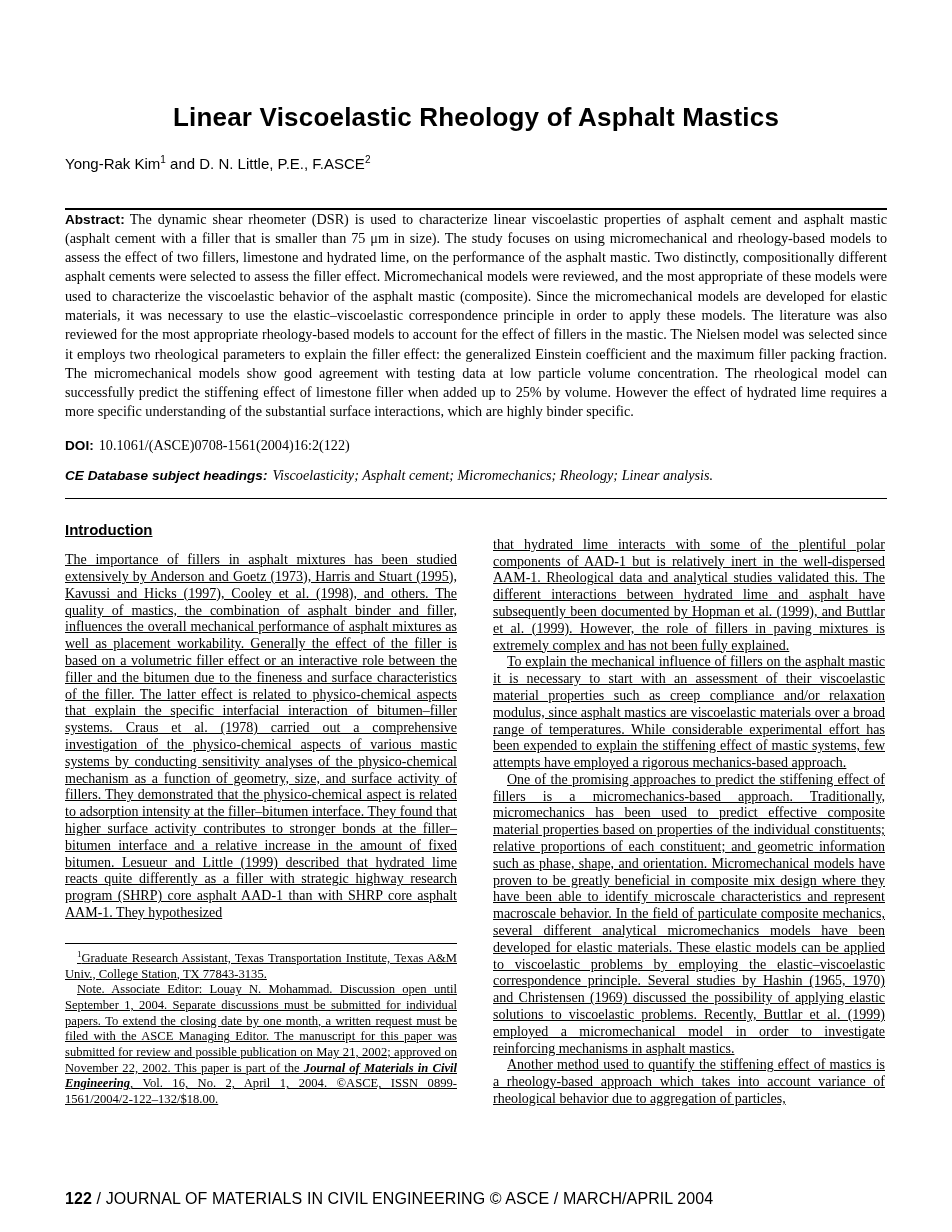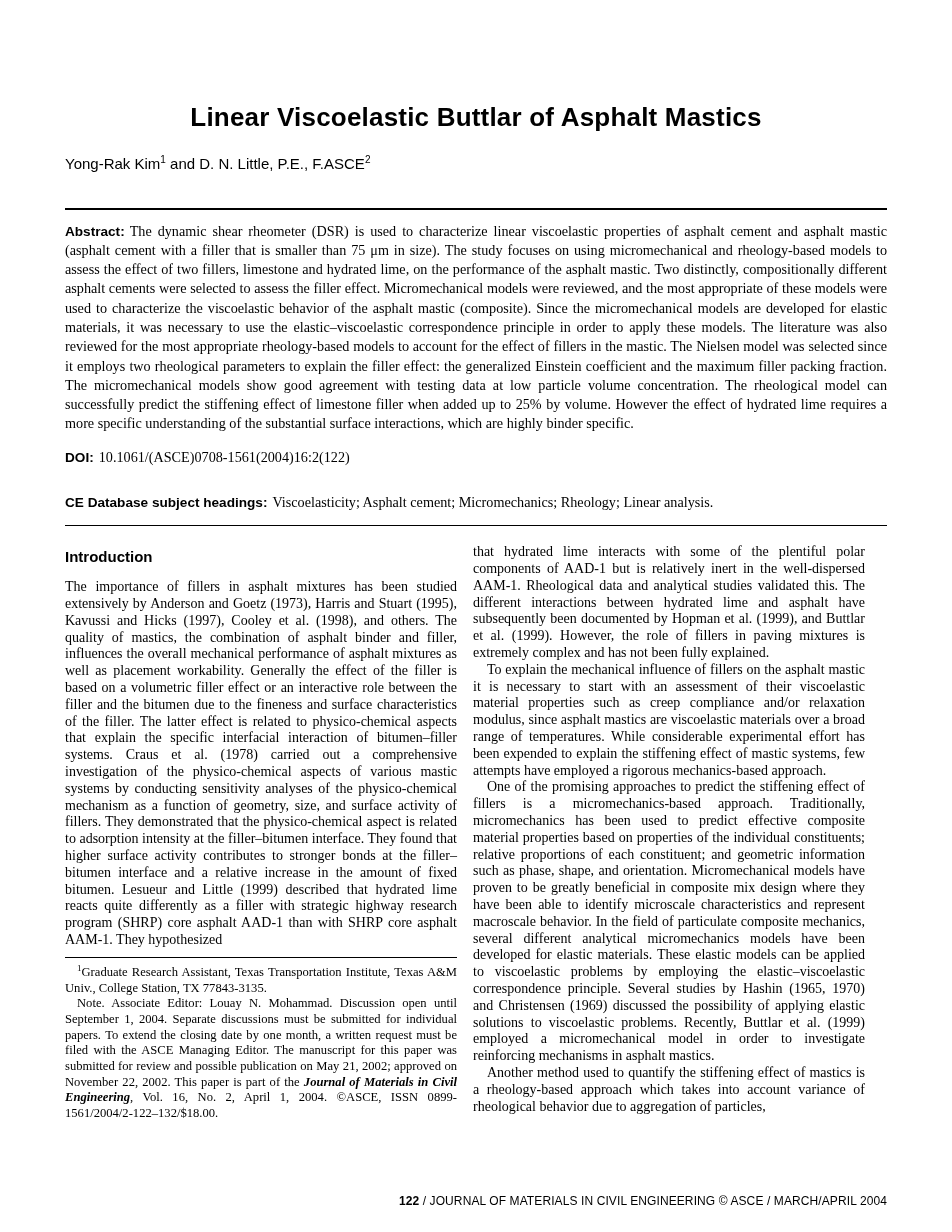--- a/index.html
+++ b/index.html
@@ -29,86 +29,86 @@
     font-size: 15px;
     text-align: left;
     margin-top: 22px;
   }
   .authors sup { font-size: 10px; line-height: 0; }
 
   .rule { height: 1.5px; background: #000; }
   .rule-top { margin-top: 36px; }
   .rule-bottom { margin-top: 14px; }
 
-  .frontmatter { padding-top: 12px; }
+  .frontmatter { padding-top: 0; }
   .abstract {
     font-size: 14.2px;
     line-height: 19.3px;
     text-align: justify;
   }
   .lbl {
     font-family: "Liberation Sans", sans-serif;
     font-weight: bold;
     font-size: 13.6px;
     margin-right: 5px;
   }
   .doi-line { margin-top: 15px; font-size: 14.2px; }
-  .ce-line  { margin-top: 28px; font-size: 14.2px; }
+  .ce-line  { margin-top: 13px; font-size: 14.2px; font-style: italic; }
 
   .cols {
     display: flex;
-    gap: 16px;
+    gap: 36px;
     margin-top: 18px;
-    align-items: flex-start;
+    align-items: flex-end;
+    text-decoration: underline;
   }
   .col { width: 392px; flex: 0 0 392px; }
 
   .section-heading {
     font-family: "Liberation Sans", sans-serif;
     font-size: 15px;
     font-weight: bold;
     margin: 4px 0 14px 0;
   }
   .bodytext p {
     font-size: 14px;
     line-height: 16.8px;
     text-align: justify;
   }
   .bodytext p.indent { text-indent: 14px; }
 
-  .footnotes { margin-top: 8px; }
+  .footnotes { margin-top: 21px; }
   .fn-rule { height: 1px; background: #000; margin-bottom: 7px; }
   .footnotes p {
     font-size: 12.6px;
     line-height: 15.7px;
     text-align: justify;
     text-indent: 12px;
   }
   .footnotes sup { font-size: 9px; line-height: 0; }
   .journal-name { font-weight: bold; font-style: italic; }
 
   .footer {
     position: absolute;
     left: 65px;
     right: 65px;
     bottom: 24px;
     font-family: "Liberation Sans", sans-serif;
-    font-size: 12px;
+    font-size: 16px;
     letter-spacing: 0.1px;
-    text-align: right;
   }
   .footer .pn { font-weight: bold; }
 </style>
 </head>
 <body>
 
 <div class="page">
   <div class="content">
 
-    <h1 class="title">Linear Viscoelastic Buttlar of Asphalt Mastics</h1>
+    <h1 class="title">Linear Viscoelastic Rheology of Asphalt Mastics</h1>
 
     <p class="authors"><span>Yong-Rak Kim</span><sup>1</sup><span> and D. N. Little, P.E., F.ASCE</span><sup>2</sup></p>
 
     <div class="rule rule-top"></div>
 
     <div class="frontmatter">
       <p class="abstract"><span class="lbl">Abstract:</span><span>The dynamic shear rheometer (DSR) is used to characterize linear viscoelastic properties of asphalt cement and asphalt mastic (asphalt cement with a filler that is smaller than 75 μm in size). The study focuses on using micromechanical and rheology-based models to assess the effect of two fillers, limestone and hydrated lime, on the performance of the asphalt mastic. Two distinctly, compositionally different asphalt cements were selected to assess the filler effect. Micromechanical models were reviewed, and the most appropriate of these models were used to characterize the viscoelastic behavior of the asphalt mastic (composite). Since the micromechanical models are developed for elastic materials, it was necessary to use the elastic–viscoelastic correspondence principle in order to apply these models. The literature was also reviewed for the most appropriate rheology-based models to account for the effect of fillers in the mastic. The Nielsen model was selected since it employs two rheological parameters to explain the filler effect: the generalized Einstein coefficient and the maximum filler packing fraction. The micromechanical models show good agreement with testing data at low particle volume concentration. The rheological model can successfully predict the stiffening effect of limestone filler when added up to 25% by volume. However the effect of hydrated lime requires a more specific understanding of the substantial surface interactions, which are highly binder specific.</span></p>
 
       <p class="doi-line"><span class="lbl">DOI:</span><span>10.1061/(ASCE)0708-1561(2004)16:2(122)</span></p>
 

